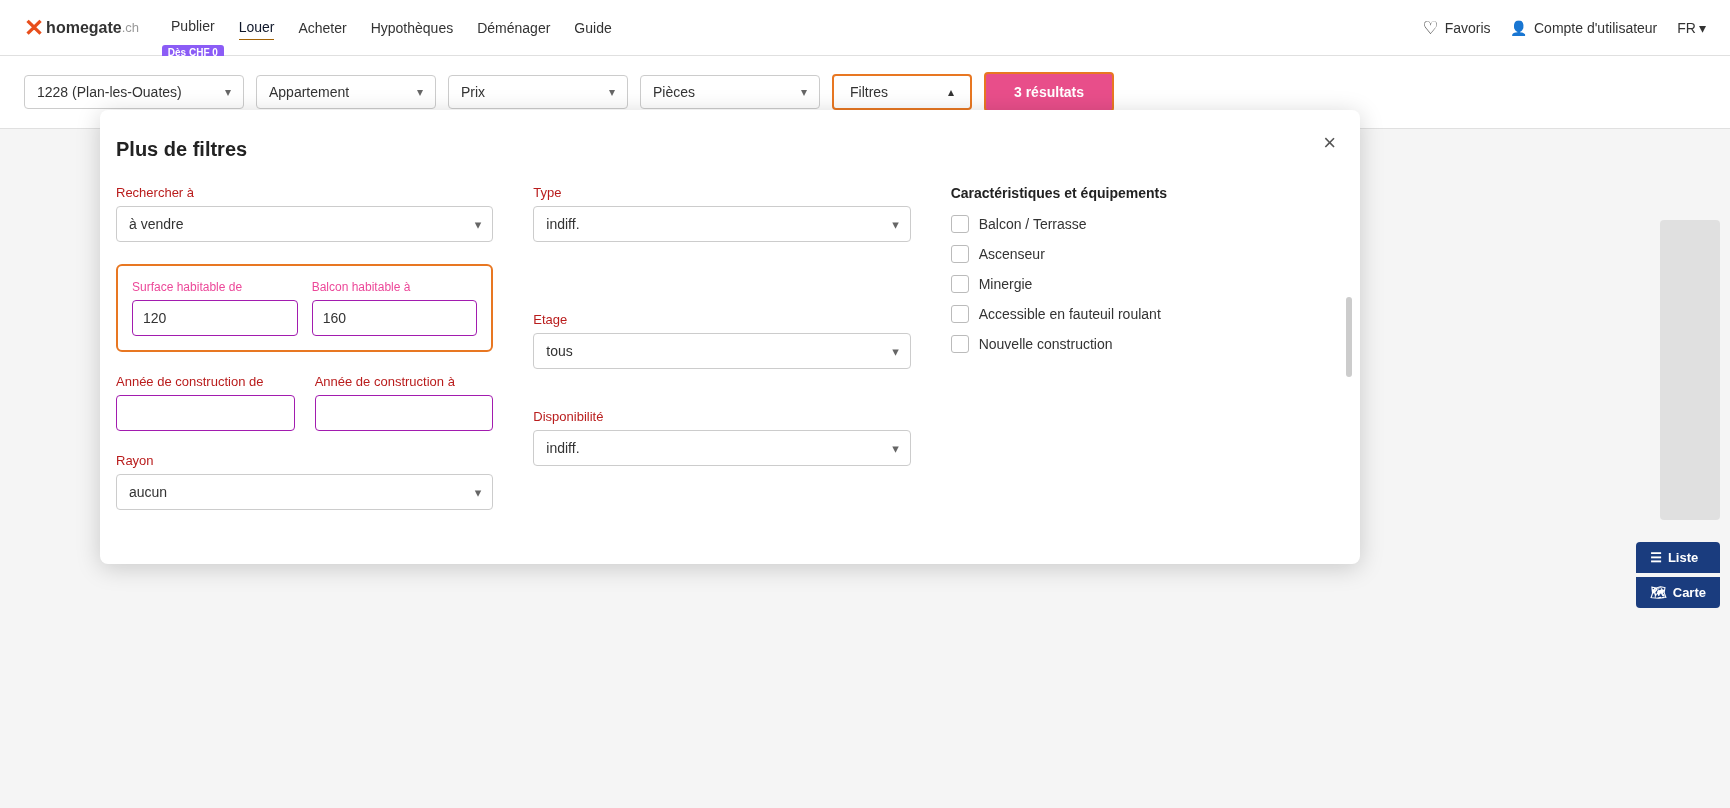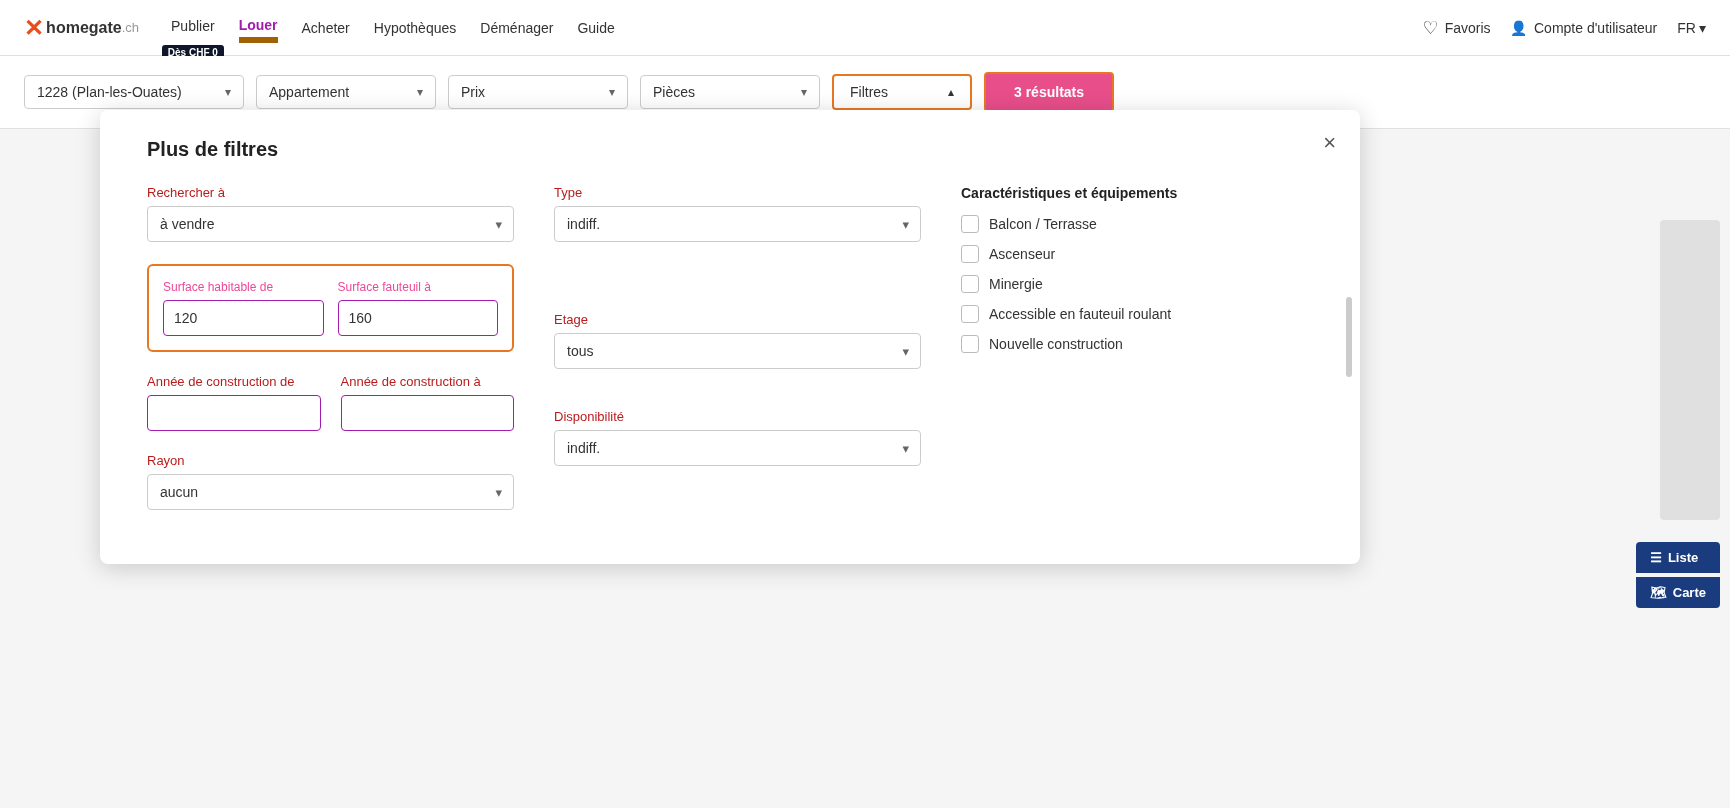--- a/index.html
+++ b/index.html
@@ -3,39 +3,39 @@
   <meta charset="utf-8">
   <style>
     * { box-sizing: border-box; margin: 0; padding: 0; }
     body { font-family: -apple-system, BlinkMacSystemFont, 'Segoe UI', Arial, sans-serif; background: #f5f5f5; font-size: 14px; color: #333; }
 
     
     .header { background: #fff; border-bottom: 1px solid #e0e0e0; padding: 0 24px; display: flex; align-items: center; height: 56px; position: relative; }
     .logo { display: flex; align-items: center; margin-right: 32px; }
     nav { display: flex; align-items: center; gap: 24px; }
     .nav-item { color: #333; text-decoration: none; font-size: 14px; font-weight: 500; cursor: pointer; padding: 4px 0; position: relative; }
-    .nav-item.active { color: #a21caf; border-bottom: 6px solid #a16207; font-weight: bold; }
-    .nav-badge { position: absolute; bottom: -18px; left: 50%; transform: translateX(-50%); background: #0f172a; color: #fff; font-size: 10px; font-weight: 700; padding: 2px 6px; border-radius: 3px; white-space: nowrap; }
+    .nav-item.active { color: #0f172a; border-bottom: 1px solid #a16207; }
+    .nav-badge { position: absolute; bottom: -18px; left: 50%; transform: translateX(-50%); background: #8b5cf6; color: #fff; font-size: 10px; font-weight: 700; padding: 2px 6px; border-radius: 3px; white-space: nowrap; }
     .header-right { margin-left: auto; display: flex; align-items: center; gap: 20px; }
     .header-icon-btn { display: flex; align-items: center; gap: 6px; cursor: pointer; color: #333; font-size: 14px; }
     .heart-icon { font-size: 18px; }
     .lang-btn { color: #333; font-size: 14px; cursor: pointer; display: flex; align-items: center; gap: 3px; }
 
     
     .search-bar { background: #fff; padding: 16px 24px; display: flex; align-items: center; gap: 12px; border-bottom: 1px solid #e0e0e0; }
     .search-dropdown { display: flex; align-items: center; border: 1px solid #ccc; border-radius: 4px; padding: 8px 12px; background: #fff; cursor: pointer; gap: 14px; font-size: 14px; color: #333; min-width: 180px; }
     .search-dropdown.wide { min-width: 220px; }
     .chevron { font-size: 12px; color: #666; margin-left: auto; }
     .filters-btn { display: flex; align-items: center; border: 2px solid #e87722; border-radius: 4px; padding: 8px 16px; background: #fff; cursor: pointer; gap: 8px; font-size: 14px; color: #333; font-weight: 500; min-width: 140px; }
     .filters-btn .chevron-up { font-size: 12px; margin-left: auto; }
     .results-btn { background: #e84e8a; color: #fff; border: none; border-radius: 4px; padding: 10px 28px; font-size: 14px; font-weight: 700; cursor: pointer; white-space: nowrap; border: 2px solid #e87722; }
 
     
     .modal-overlay { position: fixed; top: 0; left: 0; right: 0; bottom: 0; z-index: 100; }
-    .modal-container { position: absolute; top: 90px; left: 80px; right: 80px; background: #fff; border-radius: 8px; box-shadow: 0 4px 24px rgba(0,0,0,0.18); padding: 28px 32px 32px 47px; max-width: 1200px; }
+    .modal-container { position: absolute; top: 90px; left: 80px; right: 80px; background: #fff; border-radius: 8px; box-shadow: 0 4px 24px rgba(0,0,0,0.18); padding: 28px 32px 32px 16px; max-width: 1200px; }
     .modal-title { font-size: 20px; font-weight: 700; margin-bottom: 24px; color: #222; }
     .modal-close { position: absolute; top: 20px; right: 24px; background: none; border: none; font-size: 22px; cursor: pointer; color: #555; }
     .modal-grid { display: grid; grid-template-columns: 1fr 1fr 1fr; gap: 0 40px; }
 
     
     .filter-section { margin-bottom: 22px; }
     .filter-label { font-size: 13px; color: #b91c1c; margin-bottom: 6px; font-weight: 500; }
     .select-wrapper { position: relative; }
     .select-wrapper::after { content: '▾'; position: absolute; right: 12px; top: 50%; transform: translateY(-50%); font-size: 13px; color: #666; pointer-events: none; }
     .select-wrapper select { width: 100%; border: 1px solid #ccc; border-radius: 4px; padding: 9px 12px; font-size: 14px; color: #333; background: #fff; cursor: pointer; appearance: none; -webkit-appearance: none; }
@@ -169,21 +169,21 @@
             </select>
           </div>
         </div>
 
         <div class="surface-group">
           <div class="surface-group-inner">
             <div class="surface-sub-label">Surface habitable de</div>
             <input class="surface-input" type="text" value="120" style="">
           </div>
           <div class="surface-group-inner">
-            <div class="surface-sub-label">Surface fauteuil à</div>
+            <div class="surface-sub-label">Balcon habitable à</div>
             <input class="surface-input" type="text" value="160" style="">
           </div>
         </div>
 
         <div>
           <div class="annee-group">
             <div>
               <div class="filter-label">Année de construction de</div>
               <input class="surface-input" type="text" value="" style="">
             </div>

